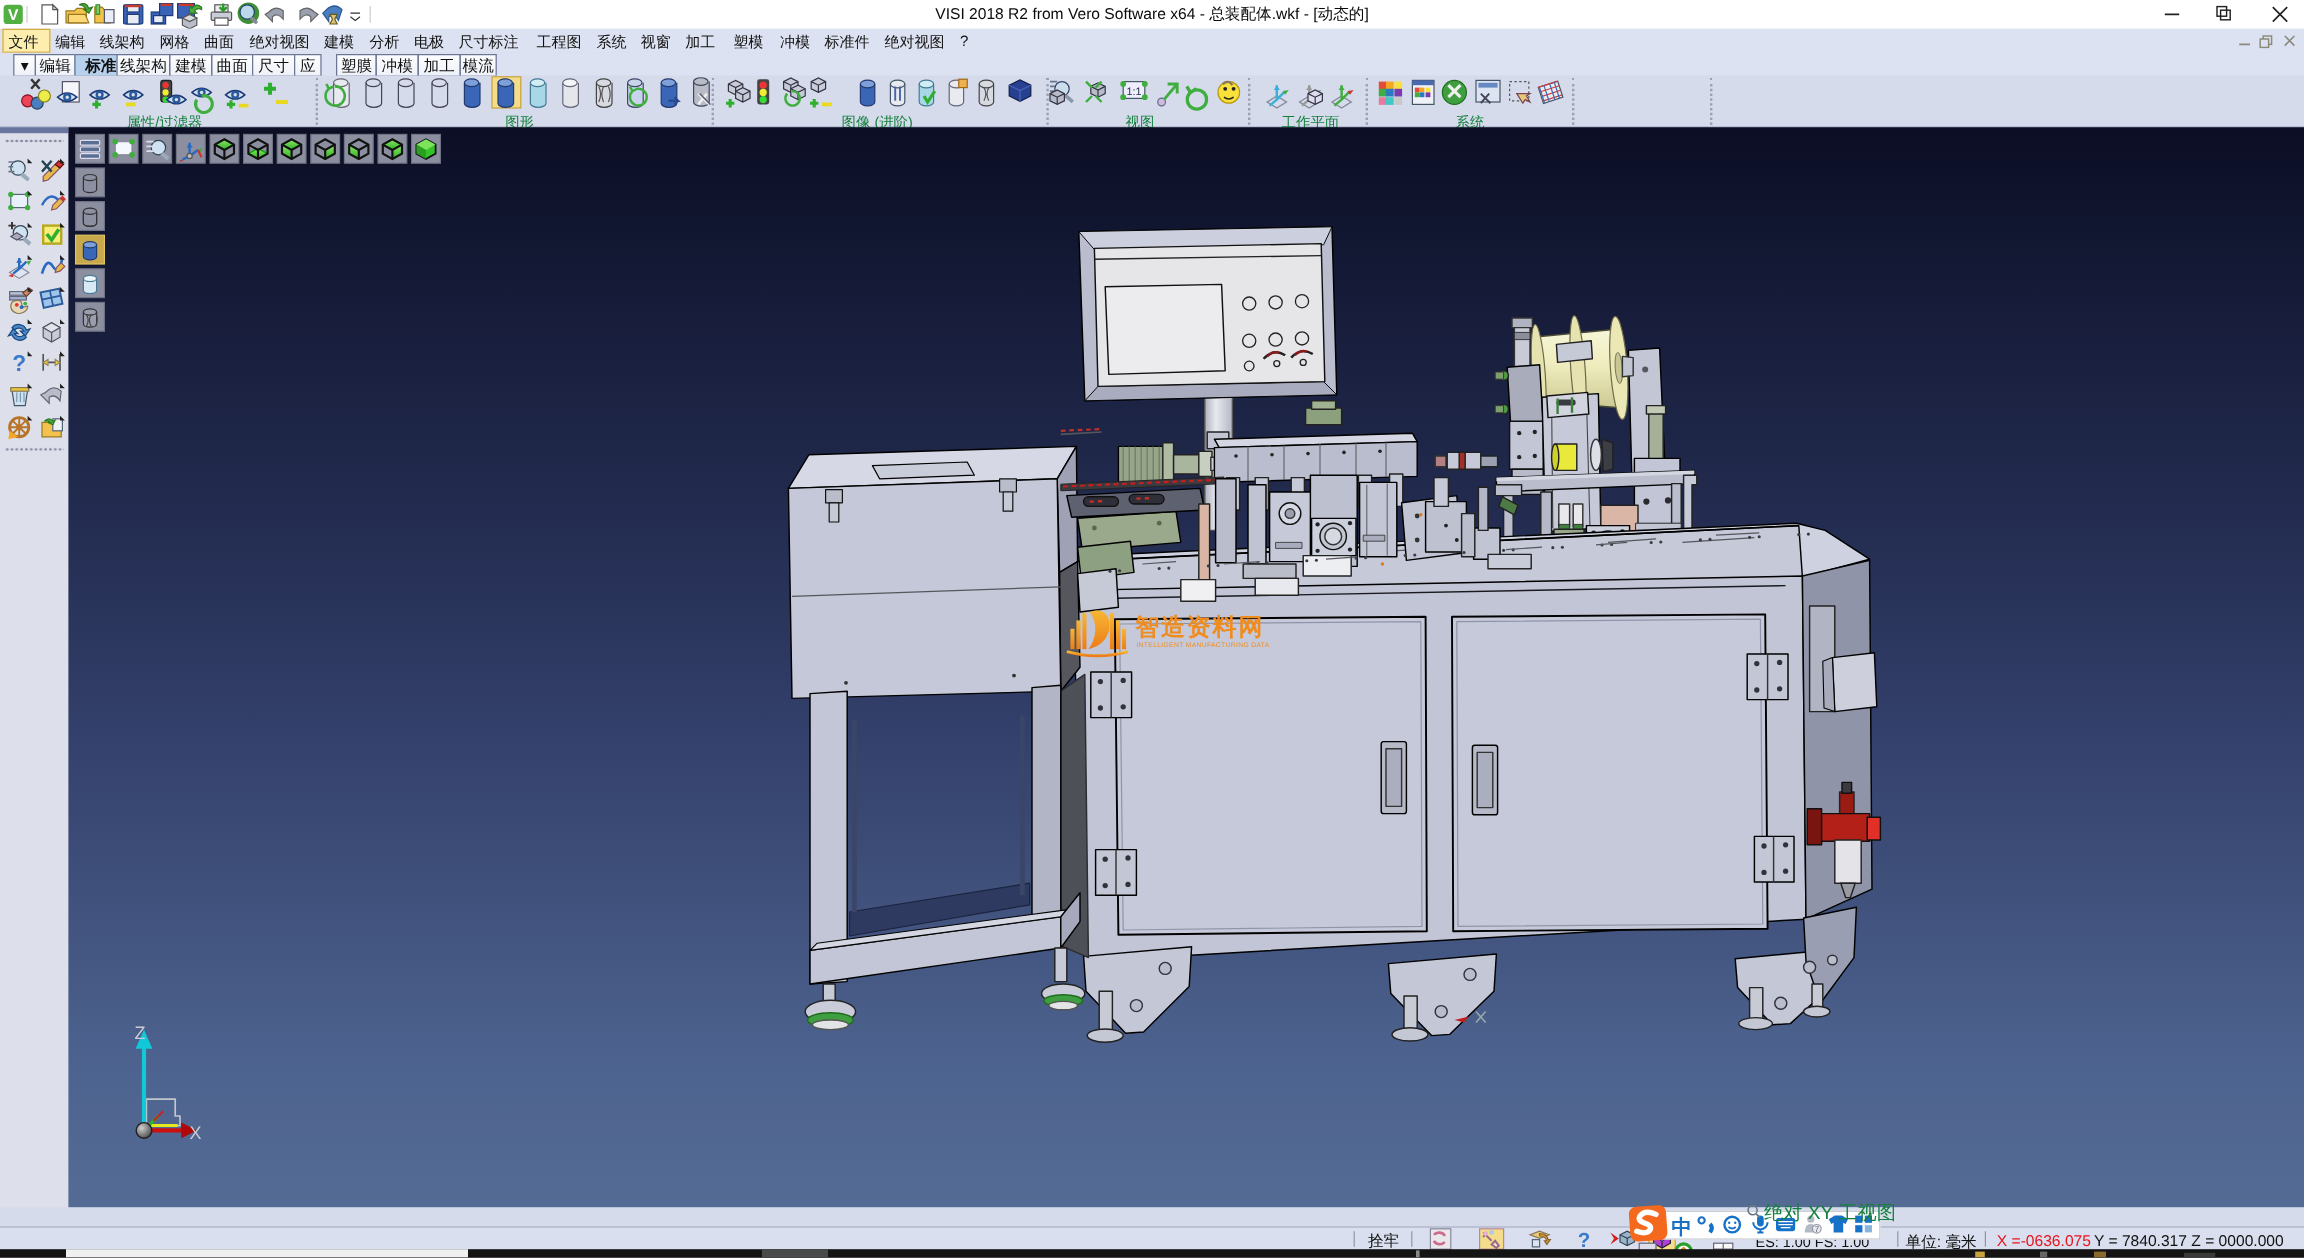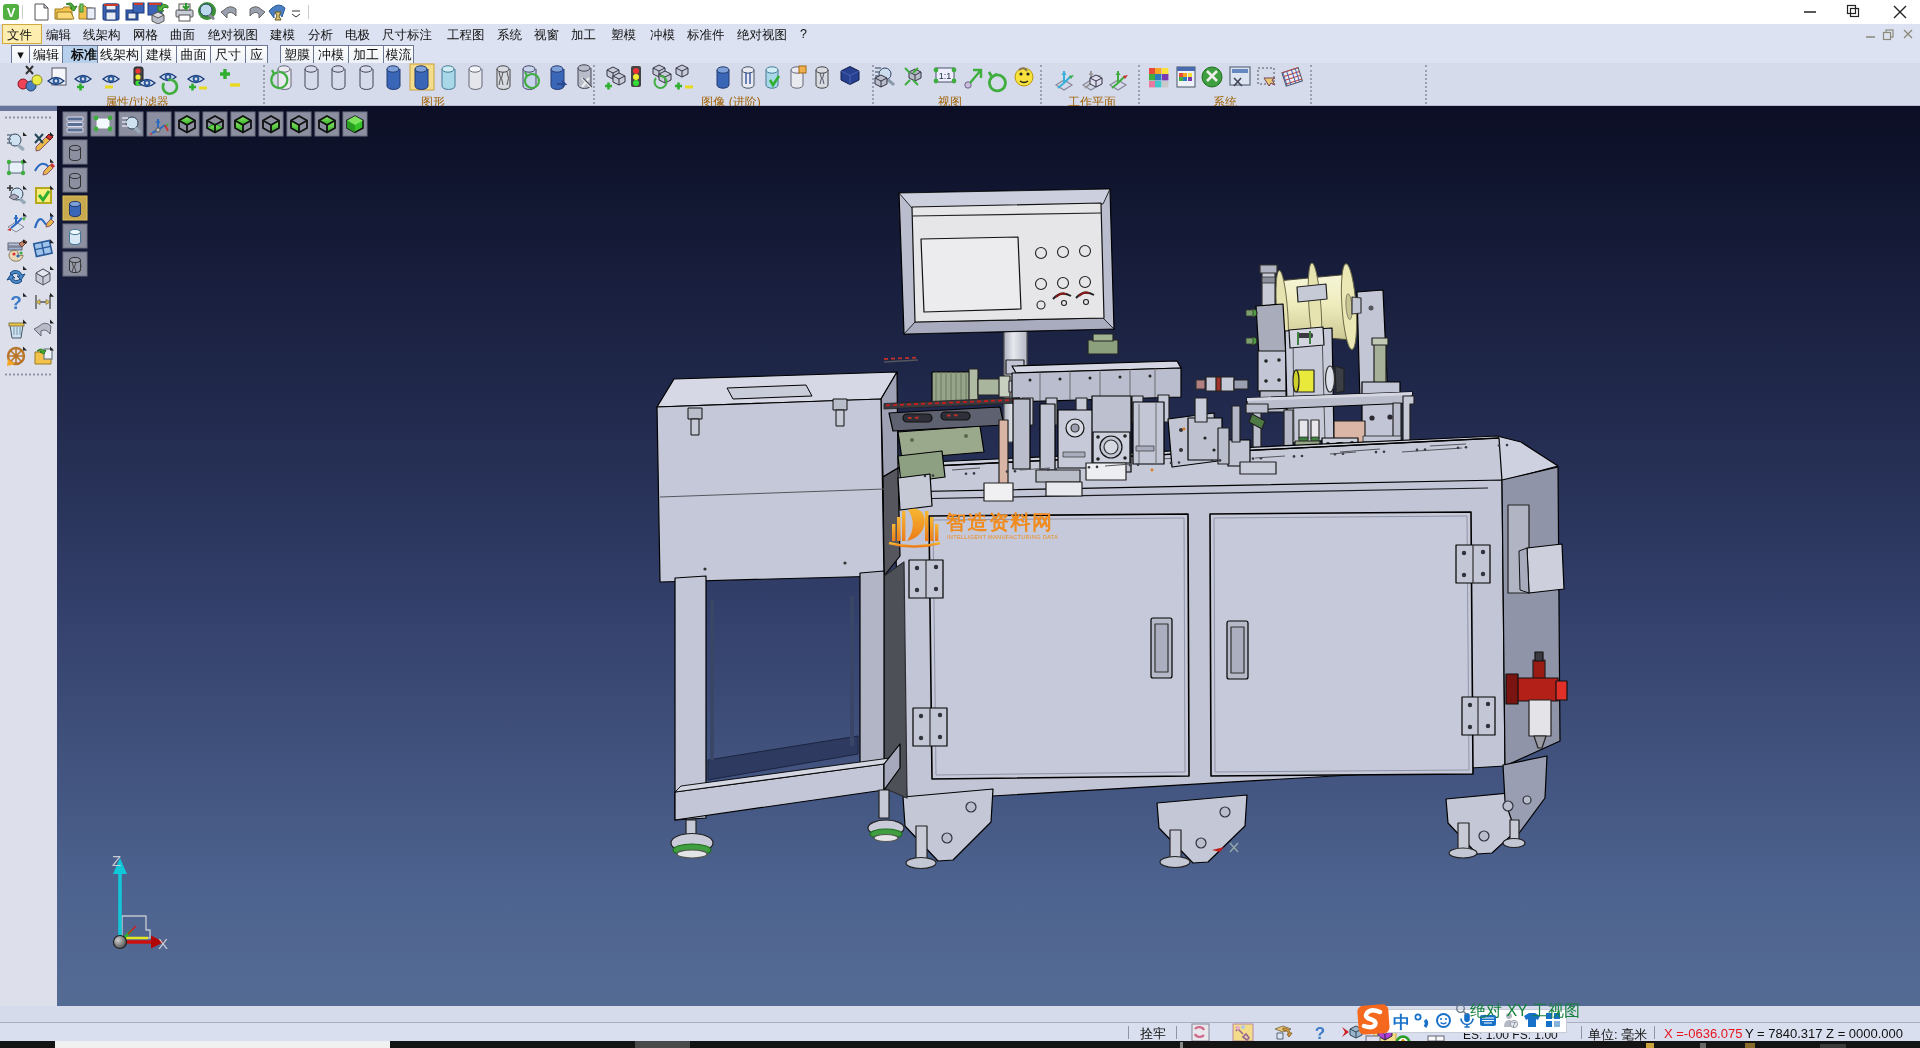--- a/index.html
+++ b/index.html
@@ -7,21 +7,21 @@
 .abs{position:absolute}
 #titlebar{left:0;top:0;width:1920px;height:24px;background:#ffffff}
 #title{left:0;top:3px;width:1920px;text-align:center;font-size:13px;color:#0a0a0a}
 #menubar{left:0;top:24px;width:1920px;height:20px;background:#dce2f1}
 .mi{position:absolute;top:3px;font-size:12.5px;color:#111;white-space:nowrap}
 #tabrow{left:0;top:44px;width:1920px;height:19px;background:#dce2f1}
 .tab{position:absolute;top:1px;height:19px;line-height:18px;font-size:13px;color:#111;text-align:center;
  background:linear-gradient(#fdfdfe,#eef2f8);border:1px solid #6b7694;margin-left:-1px}
 .tab.act{background:#b7d0ec;font-weight:bold}
 #toolbar{left:0;top:63px;width:1920px;height:43px;background:#d5dbeb;border-bottom:1px solid #b8bed2}
-.glabel{position:absolute;top:31px;font-size:12px;color:#a16207;white-space:nowrap;transform:translateX(-50%)}
+.glabel{position:absolute;top:31px;font-size:12px;color:#15803d;white-space:nowrap;transform:translateX(-50%)}
 .gsep{position:absolute;top:2px;height:39px;width:0;border-left:2px dotted #9aa0b4}
 #sidebar{left:0;top:106px;width:57px;height:900px;background:#dde0eb}
 #sbtop{left:0;top:106px;width:57px;height:5px;background:#68769e}
 .dots{position:absolute;width:49px;height:3px;left:4px;
  background-image:radial-gradient(circle,#8a8fa5 1px,transparent 1.2px);background-size:4px 3px}
 #viewport{left:57px;top:106px;width:1863px;height:900px;overflow:hidden;
  background:linear-gradient(180deg,#0b0e24 0%,#171d3b 18%,#232c50 36%,#33406b 56%,#42547f 74%,#4e6490 88%,#546b94 100%)}
 #statusA{left:0;top:1006px;width:1920px;height:16px;background:#d9dfee;font-size:12px;color:#111}
 #statusB{left:0;top:1022px;width:1920px;height:19px;background:#d9dfee;border-top:1px solid #a9aec2;font-size:13px;color:#111}
 #taskbar{left:0;top:1041px;width:1920px;height:7px;background:#141414}
@@ -53,20 +53,21 @@
         </radialGradient>
 <linearGradient id="gpole" x1="0" y1="0" x2="1" y2="0">
  <stop offset="0" stop-color="#aeb2bf"></stop>
           <stop offset="0.4" stop-color="#e7e9ee"></stop>
           <stop offset="1" stop-color="#b4b8c5"></stop>
         </linearGradient>
 </defs>
     </svg>
 
 <div id="titlebar" class="abs"></div>
+<div id="title" class="abs">VISI 2018 R2 from Vero Software x64 - 总装配体.wkf - [动态的]</div>
 <svg class="abs" style="left:0;top:0" width="320" height="24">
       <rect x="3" y="4" width="16" height="16" rx="3" fill="#52b043"></rect>
       <text x="11" y="17" font-size="13" font-weight="bold" fill="#fff" text-anchor="middle">V</text>
       <rect x="22" y="5" width="1" height="14" fill="#ccc"></rect>
       <path d="M35,4 h9 l4,4 v12 h-13 z" fill="#fff" stroke="#555"></path>
       <path d="M44,4 l4,4 h-4 z" fill="#cdd6ea" stroke="#555"></path>
       <path d="M55,9 h7 l2,-2 h8 v12 h-17 z" fill="#f3c24c" stroke="#9a7a20"></path>
       <path d="M57,12 l14,0 3,7 h-17 z" fill="#fbd878" stroke="#9a7a20"></path>
       <path d="M66,4 q6,-3 8,3 l3,-1 -3,5 -4,-3 2,0 q-2,-4 -6,-4 z" fill="#4faf3c" stroke="#2c7a20"></path>
       <path d="M79,6 h6 l2,2 h5 v11 h-13 z" fill="#f3c24c" stroke="#9a7a20"></path>

